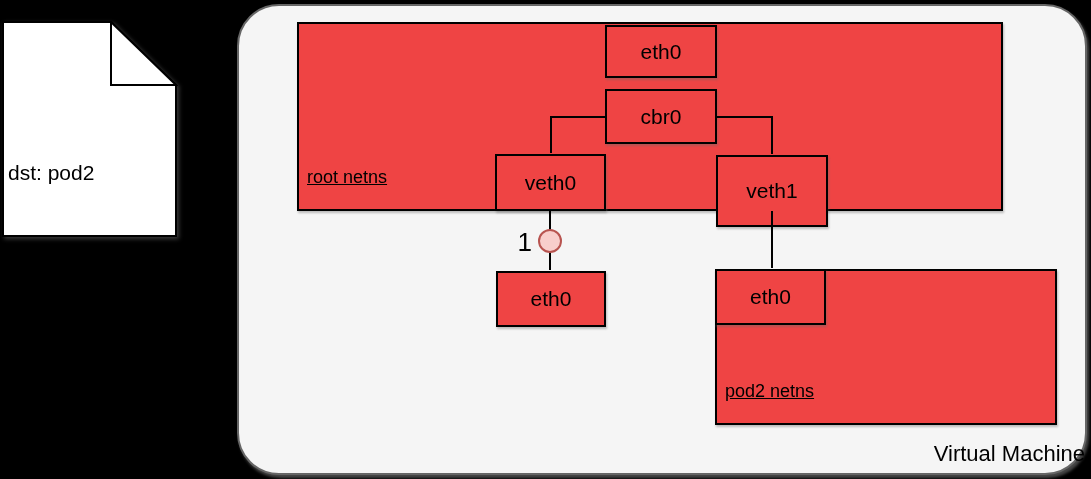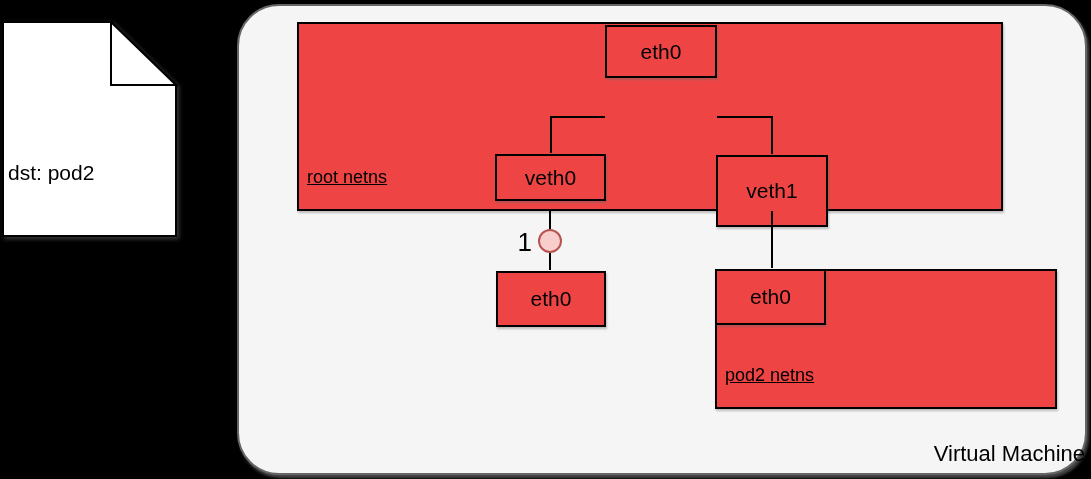--- a/index.html
+++ b/index.html
@@ -71,25 +71,25 @@
     left: 8px;
     bottom: 21px;
     font-size: 18px;
     white-space: nowrap;
     text-decoration: underline;
   }
 
   #root-netns { left: 297px; top: 22px;  width: 706px; height: 189px; }
   #eth0-root  { left: 605px; top: 25px;  width: 112px; height: 53px; }
   #cbr0       { left: 605px; top: 89px;  width: 112px; height: 55px; }
-  #veth0      { left: 495px; top: 154px; width: 111px; height: 47px; }
+  #veth0      { left: 495px; top: 154px; width: 111px; height: 57px; }
   #veth1      { left: 716px; top: 155px; width: 112px; height: 72px; }
   #pod1       { left: 297px; top: 271px; width: 309px; height: 142px; }
   #eth0-pod1  { left: 496px; top: 271px; width: 110px; height: 56px; }
-  #pod2       { left: 715px; top: 269px; width: 342px; height: 140px; }
+  #pod2       { left: 715px; top: 269px; width: 342px; height: 156px; }
   #eth0-pod2  { left: 715px; top: 269px; width: 111px; height: 56px; }
 
   
   #connectors {
     position: absolute;
     left: 0;
     top: 0;
     pointer-events: none;
   }
   #connectors path { stroke: #000000; stroke-width: 2; fill: none; }
@@ -120,20 +120,23 @@
   <div id="vm">
     <div id="vm-label">Virtual Machine</div>
   </div>
 
   <div id="root-netns" class="node">
     <span class="ns-label">root netns</span>
   </div>
   <div id="eth0-root" class="node iface">
     <span>eth0</span>
   </div>
+  <div id="cbr0" class="node iface">
+    <span>cbr0</span>
+  </div>
   <div id="veth0" class="node iface">
     <span>veth0</span>
   </div>
   <div id="veth1" class="node iface">
     <span>veth1</span>
   </div>
 
   <div id="eth0-pod1" class="node iface">
     <span>eth0</span>
   </div>

